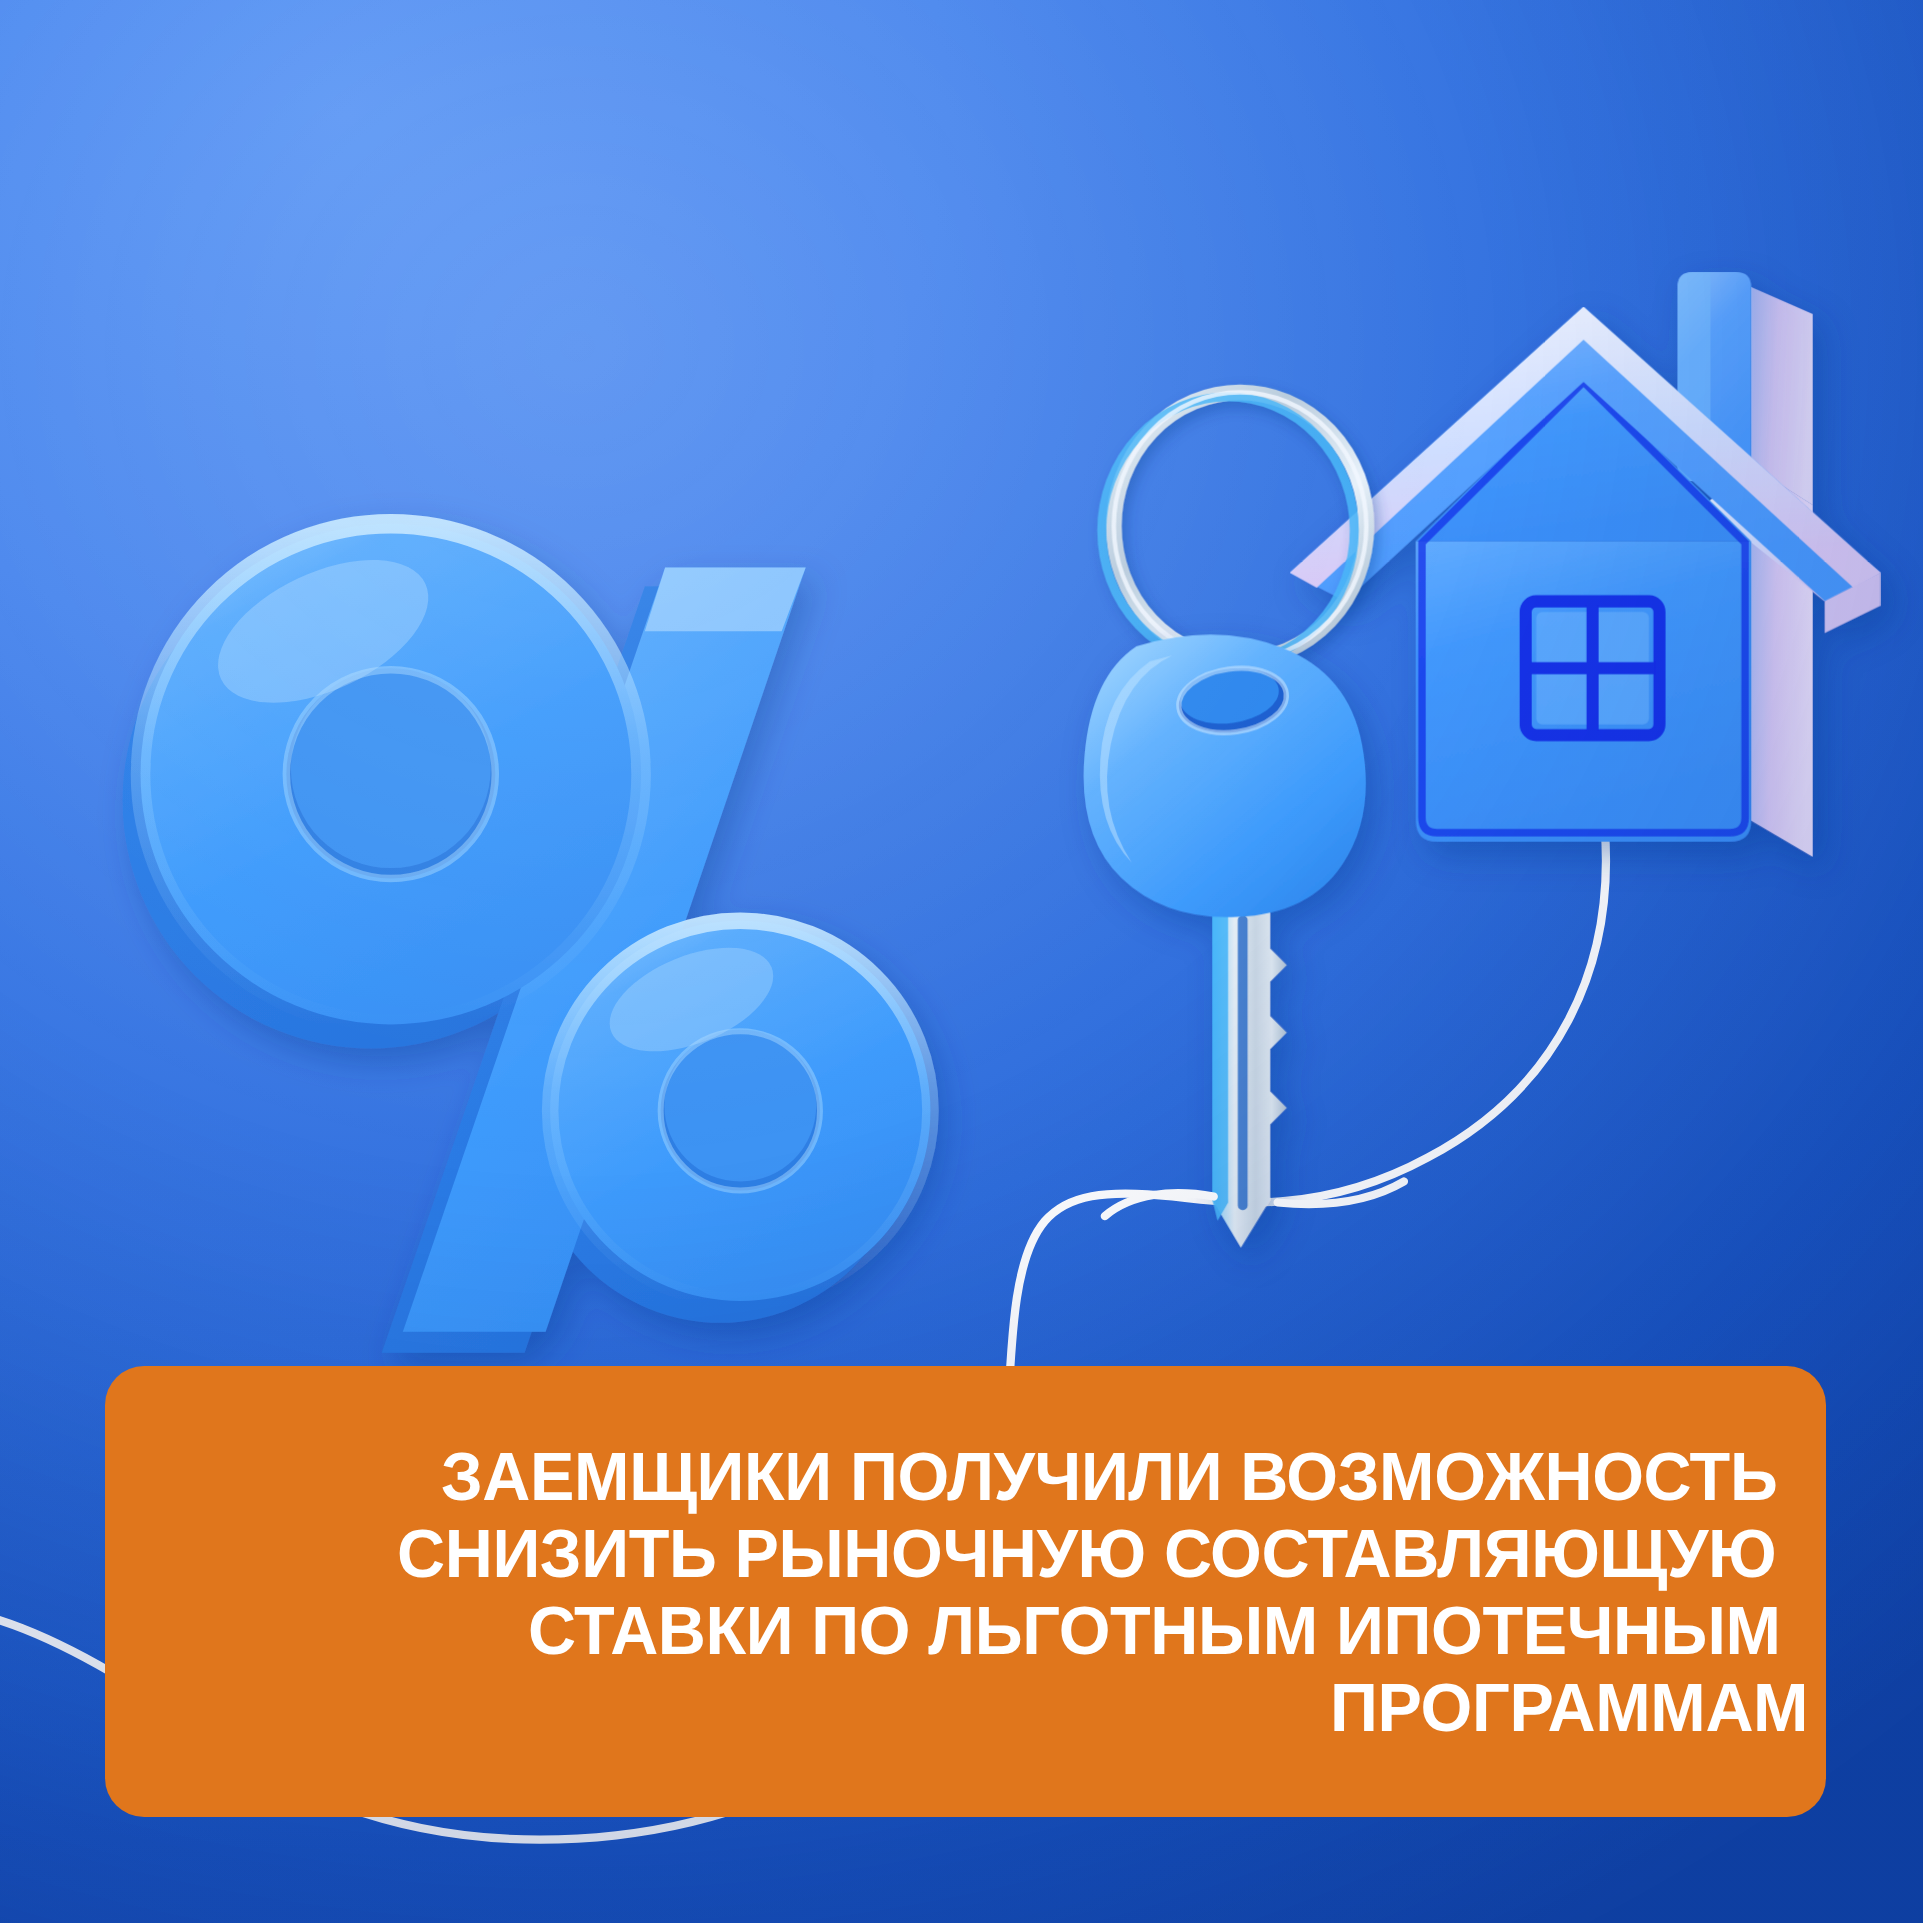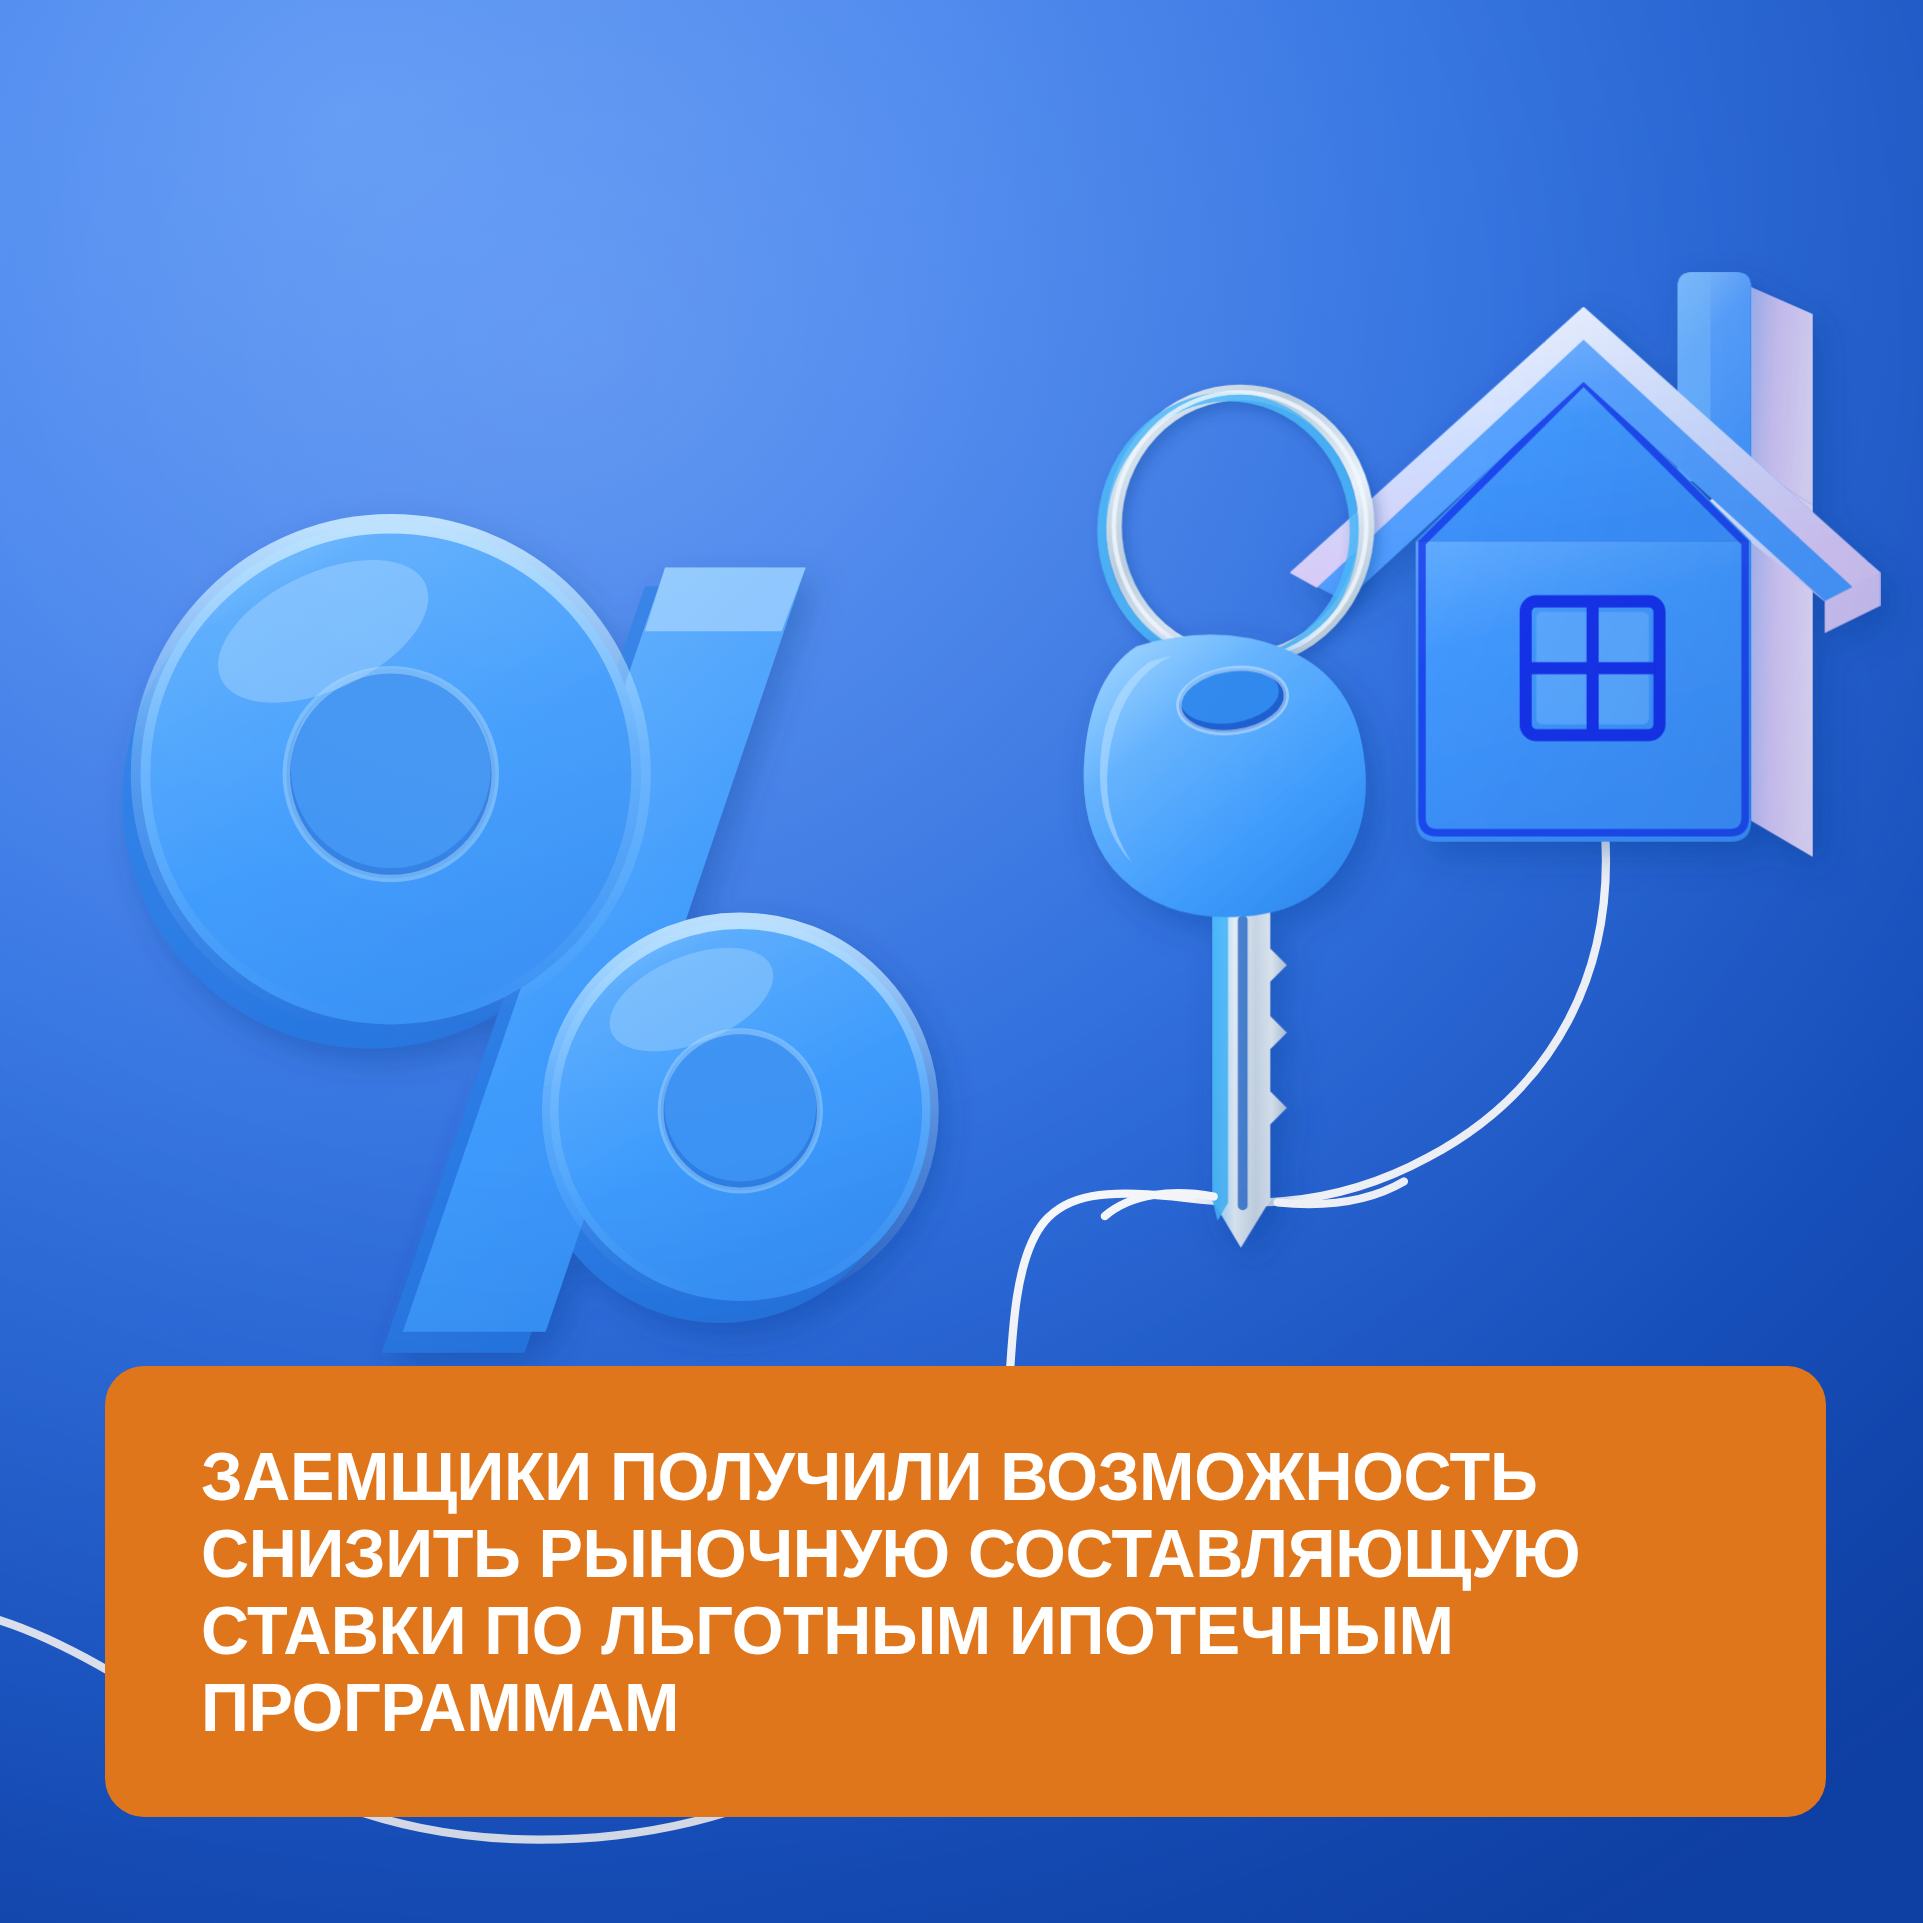--- a/index.html
+++ b/index.html
@@ -33,20 +33,21 @@
     left:105px;
     top:1366px;
     width:1721px;
     height:451px;
     border-radius:39px;
     display:flex;
     flex-direction:column;
     justify-content:center;
     padding:0 0 0 96px;
     z-index:40;
+    align-items:flex-end;
   }
   .banner-text{
     margin:0;
     color:#FFFFFF;
     font-family:"Liberation Sans", sans-serif;
     font-weight:700;
     font-size:69px;
     line-height:77px;
     letter-spacing:-0.4px;
     transform:scaleX(0.965);

